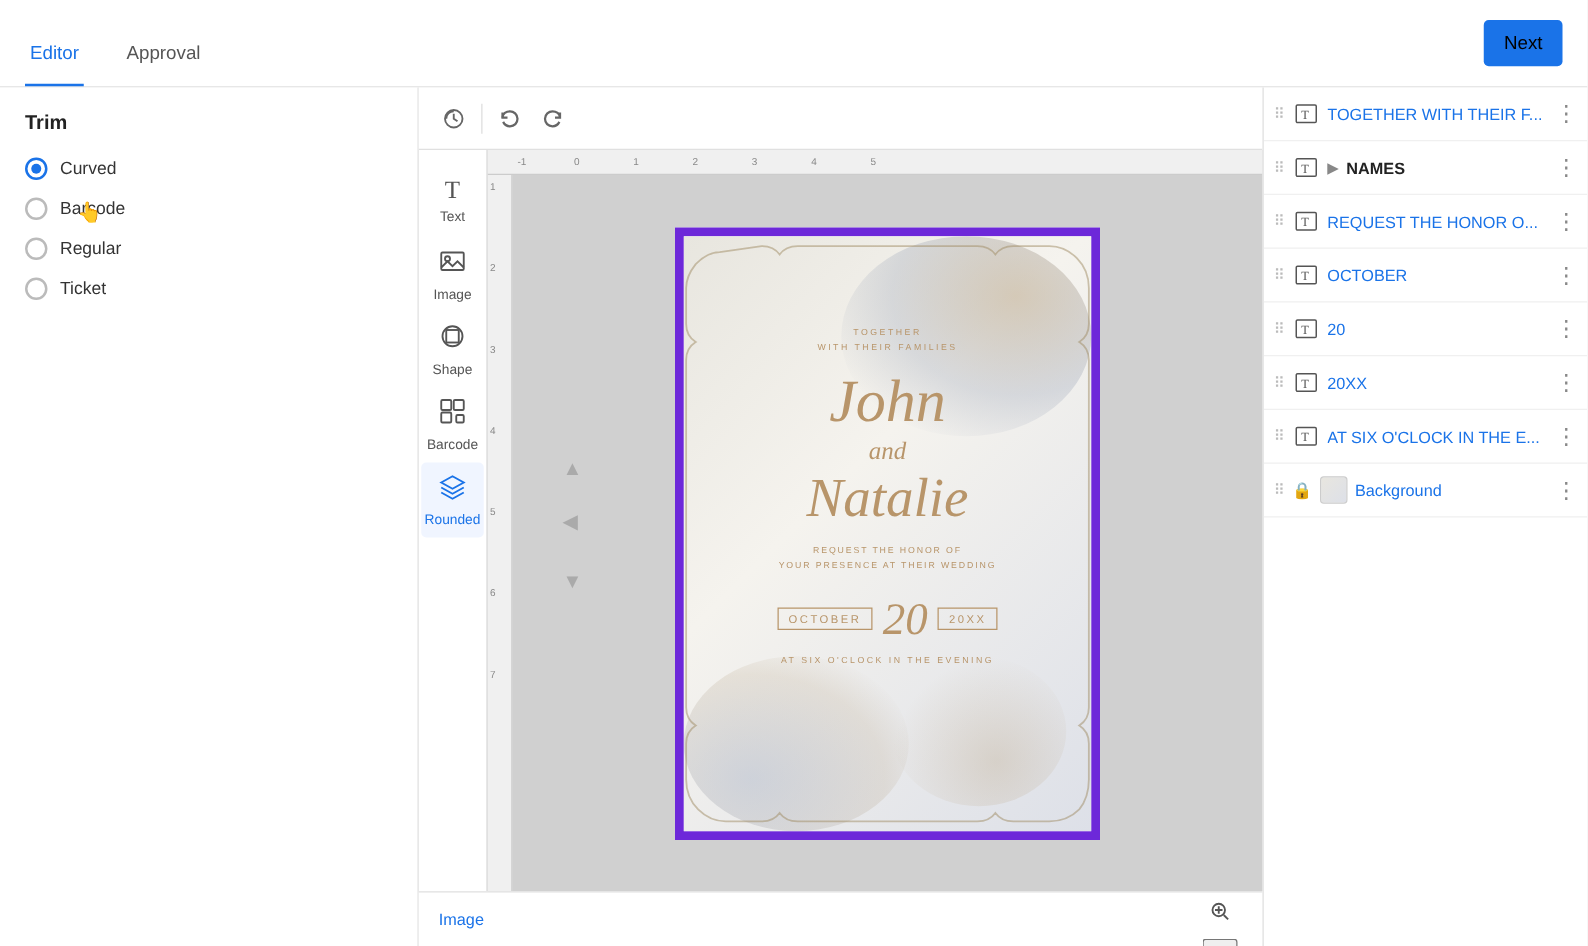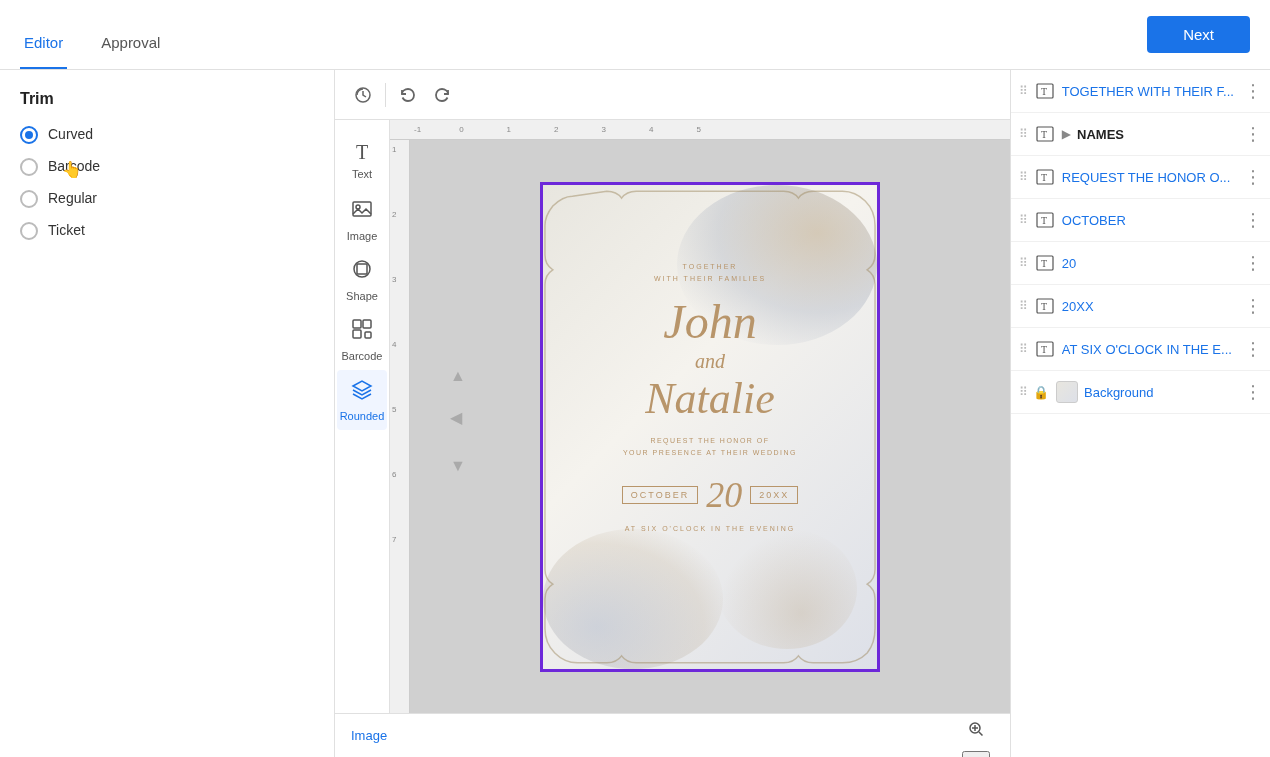--- a/index.html
+++ b/index.html
@@ -3,38 +3,38 @@
   <meta charset="utf-8">
   <style>
     * { box-sizing: border-box; margin: 0; padding: 0; }
     body { font-family: -apple-system, BlinkMacSystemFont, 'Segoe UI', Arial, sans-serif; background: #f5f5f5; height: 757px; overflow: hidden; }
 
     
     .header { display: flex; align-items: center; justify-content: space-between; background: #fff; border-bottom: 1px solid #e0e0e0; height: 70px; padding: 0 20px; }
     .header-tabs { display: flex; gap: 30px; align-items: flex-end; height: 100%; }
     .header-tab { padding: 0 4px 16px; font-size: 15px; cursor: pointer; border-bottom: 2px solid transparent; color: #555; }
     .header-tab.active { color: #1a73e8; border-bottom: 2px solid #1a73e8; font-weight: 500; }
-    .next-btn { background: #1a73e8; color: #ffffff; border: none; border-radius: 4px; padding: 10px 36px; font-size: 15px; cursor: pointer; font-weight: 500; }
+    .next-btn { background: #1a73e8; color: #000000; border: none; border-radius: 4px; padding: 10px 16px; font-size: 15px; cursor: pointer; font-weight: 500; }
 
     
     .main { display: flex; height: calc(757px - 70px); }
 
     
     .left-panel { width: 335px; background: #fff; border-right: 1px solid #e0e0e0; padding: 20px; flex-shrink: 0; }
     .trim-title { font-size: 16px; font-weight: 600; margin-bottom: 18px; color: #222; }
     .radio-option { display: flex; gap: 10px; margin-bottom: 14px; cursor: pointer; font-size: 14px; color: #333; }
     .radio-circle { width: 18px; height: 18px; border-radius: 50%; border: 2px solid #bbb; display: flex; align-items: center; justify-content: center; flex-shrink: 0; }
     .radio-circle.selected { border-color: #1a73e8; }
     .radio-circle.selected::after { content: ''; width: 8px; height: 8px; border-radius: 50%; background: #1a73e8; }
     .toolbar { display: flex; align-items: center; gap: 2px; padding: 6px 12px; background: #fff; border-bottom: 1px solid #e0e0e0; height: 50px; }
     .toolbar-btn { width: 32px; height: 32px; display: flex; align-items: center; justify-content: center; border-radius: 4px; cursor: pointer; color: #555; font-size: 16px; border: none; background: transparent; }
     .toolbar-sep { width: 1px; height: 24px; background: #ddd; margin: 0 4px; }
 
     
-    .card-area { width: 340px; height: 490px; background: #fff; position: relative; overflow: hidden; border: 3px solid #6d28d9; }
+    .card-area { width: 340px; height: 490px; background: #fff; position: relative; overflow: hidden; border: 7px solid #6d28d9; }
     .card-bg { position: absolute; inset: 0; background: linear-gradient(135deg, #e8e6df 0%, #f5f3ee 40%, #dde0e8 100%); }
     .card-watercolor-top { position: absolute; top: 0; right: 0; width: 200px; height: 160px; background: radial-gradient(ellipse at 70% 30%, rgba(180,160,130,0.5) 0%, rgba(150,160,180,0.3) 50%, transparent 80%); border-radius: 50%; }
     .card-watercolor-bl { position: absolute; bottom: 0; left: 0; width: 180px; height: 140px; background: radial-gradient(ellipse at 30% 70%, rgba(160,170,190,0.4) 0%, rgba(180,160,130,0.2) 60%, transparent 80%); border-radius: 50%; }
     .card-watercolor-br { position: absolute; bottom: 20px; right: 20px; width: 140px; height: 120px; background: radial-gradient(ellipse at 60% 70%, rgba(190,170,140,0.35) 0%, transparent 70%); border-radius: 50%; }
 
     .card-content { position: absolute; inset: 0; display: flex; flex-direction: column; align-items: center; justify-content: center; z-index: 2; gap: 4px; }
     .card-top-text { font-size: 7px; letter-spacing: 2px; color: #b8956a; text-transform: uppercase; text-align: center; line-height: 1.6; margin-top: -60px; }
     .card-name-john { font-size: 48px; color: #b8956a; font-family: Georgia, serif; font-style: italic; margin-top: 10px; line-height: 1; }
     .card-and { font-size: 20px; color: #b8956a; font-family: Georgia, serif; font-style: italic; }
     .card-name-natalie { font-size: 44px; color: #b8956a; font-family: Georgia, serif; font-style: italic; line-height: 1; }

